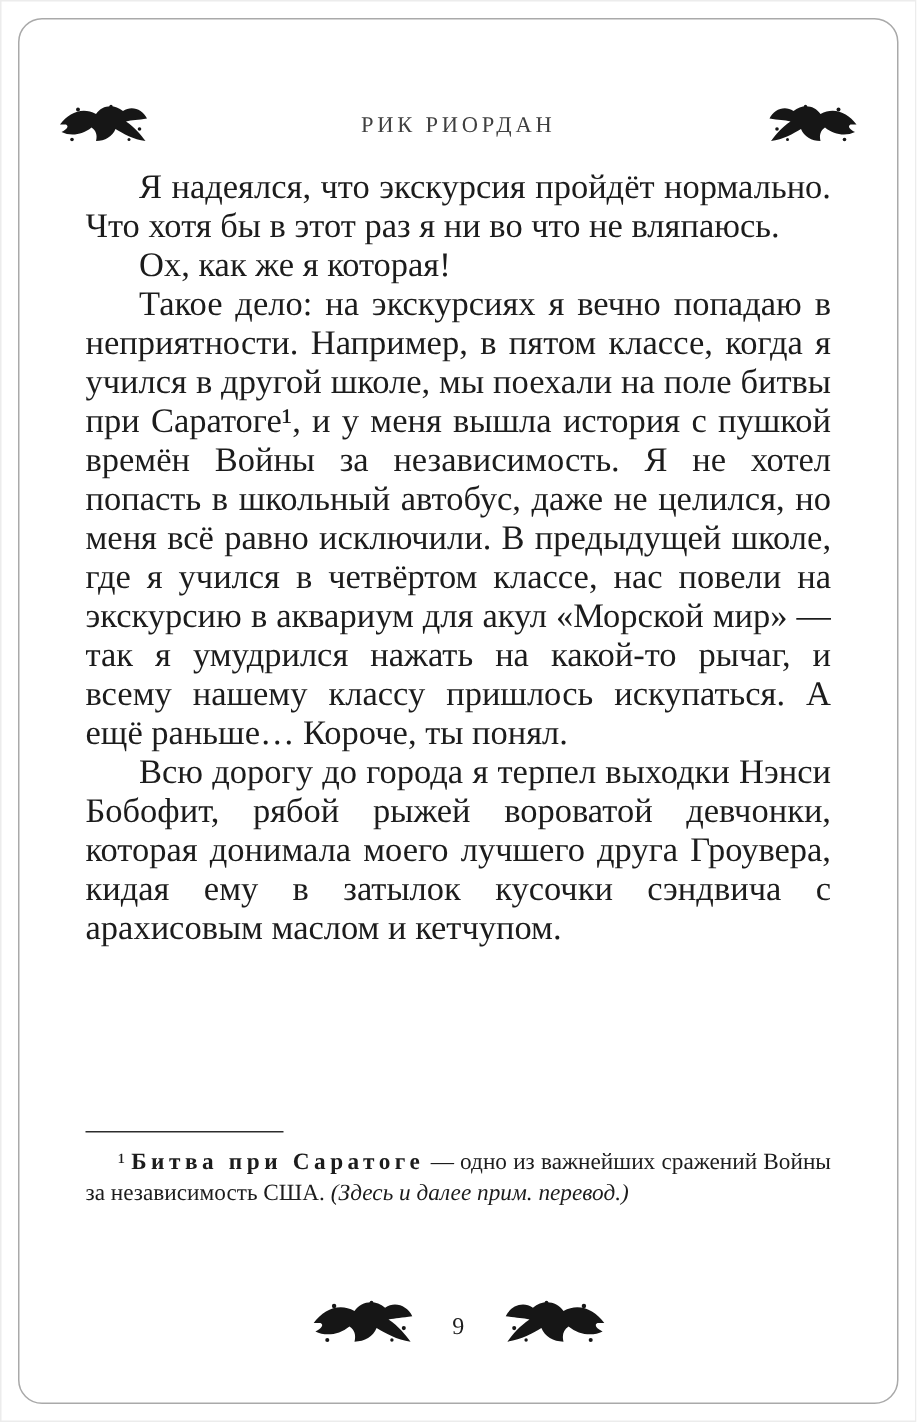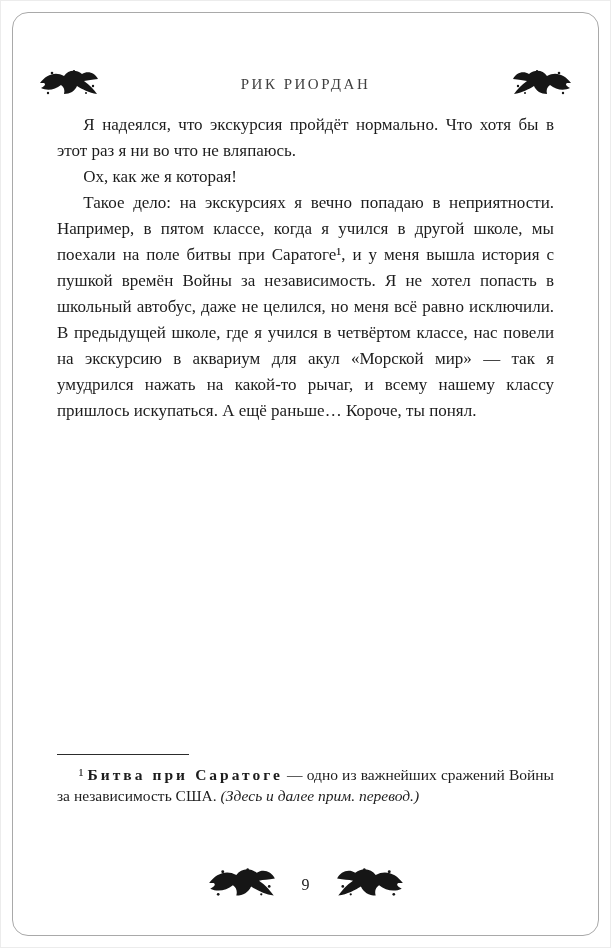--- a/index.html
+++ b/index.html
@@ -42,21 +42,21 @@
   }
   .orn-top-left  { position: absolute; left: 38px;  top: 2px; }
   .orn-top-right { position: absolute; right: 38px; top: 2px; transform: scaleX(-1); }
   
   .body-text {
     position: absolute;
     left: 57px; right: 57px;
     top: 112px;
     height: 634px;
     overflow: hidden;
-    font-size: 17px;
+    font-size: 23px;
     line-height: 26px;
     text-align: justify;
     hyphens: auto;
     -webkit-hyphens: auto;
   }
   .body-text p {
     margin: 0;
     text-indent: 1.55em;
   }
   
@@ -130,20 +130,21 @@
           <circle cx="48" cy="25" r="1"></circle>
         </g>
       </svg>
     </span>
   </div>
 
   <div class="body-text" lang="ru">
     <p>Я надеялся, что экскурсия пройдёт нормально. Что хотя бы в этот раз я ни во что не вляпаюсь.</p>
     <p>Ох, как же я которая!</p>
     <p>Такое дело: на экскурсиях я вечно попадаю в неприятности. Например, в пятом классе, когда я учился в другой школе, мы поехали на поле битвы при Саратоге¹, и у меня вышла история с пушкой времён Войны за независимость. Я не хотел попасть в школьный автобус, даже не целился, но меня всё равно исключили. В предыдущей школе, где я учился в четвёртом классе, нас повели на экскурсию в аквариум для акул «Морской мир» — так я умудрился нажать на какой-то рычаг, и всему нашему классу пришлось искупаться. А ещё раньше… Короче, ты понял.</p>
+    <p>Всю дорогу до города я терпел выходки Нэнси Бобофит, рябой рыжей вороватой девчонки, которая донимала моего лучшего друга Гроувера, кидая ему в затылок кусочки сэндвича с арахисовым маслом и кетчупом.</p>
   </div>
 
   <div class="footnote-block">
     <div class="footnote-sep"></div>
     <div class="footnote-text" lang="ru">
       <span class="fn-marker">¹ </span><span class="fn-term">Битва при Саратоге</span><span> — одно из важнейших сражений Войны за независимость США. </span><span class="fn-note">(Здесь и далее прим. перевод.)</span>
     </div>
   </div>
 
   <div class="footer">

